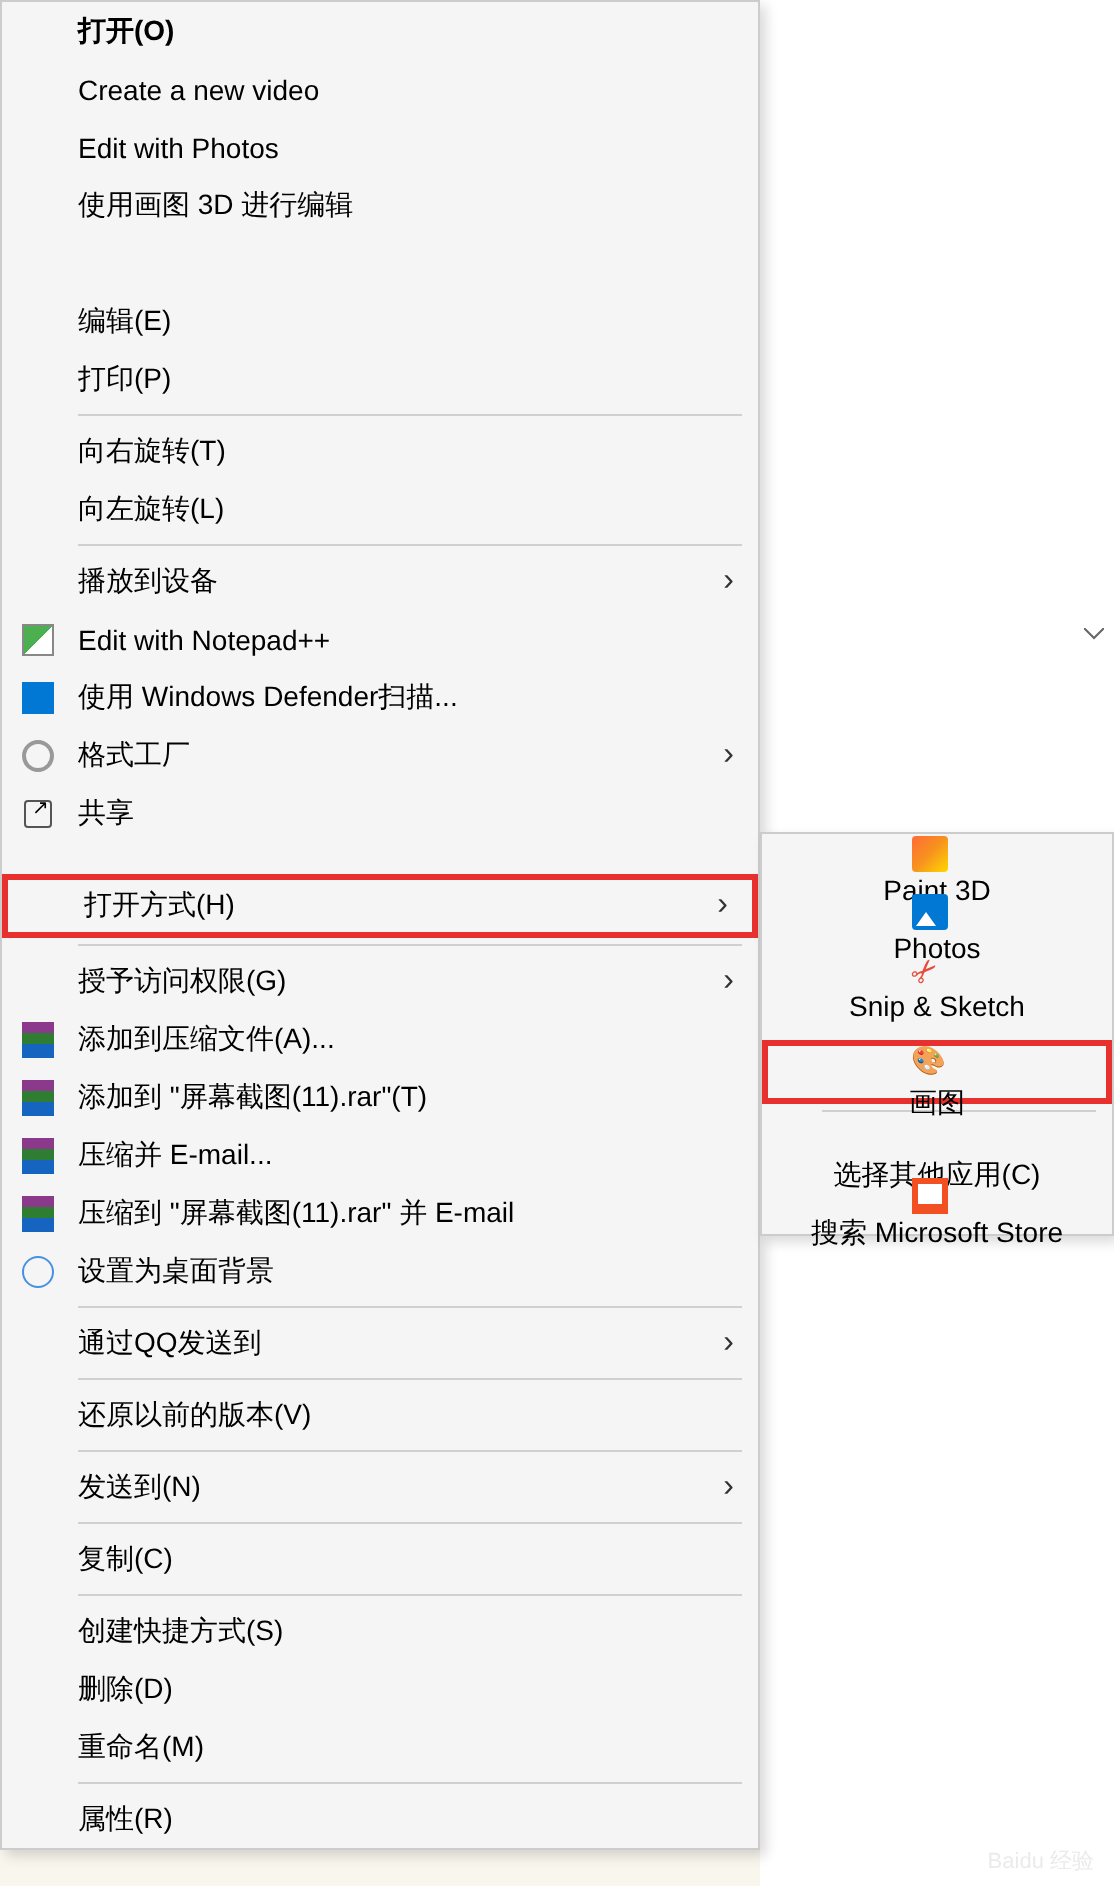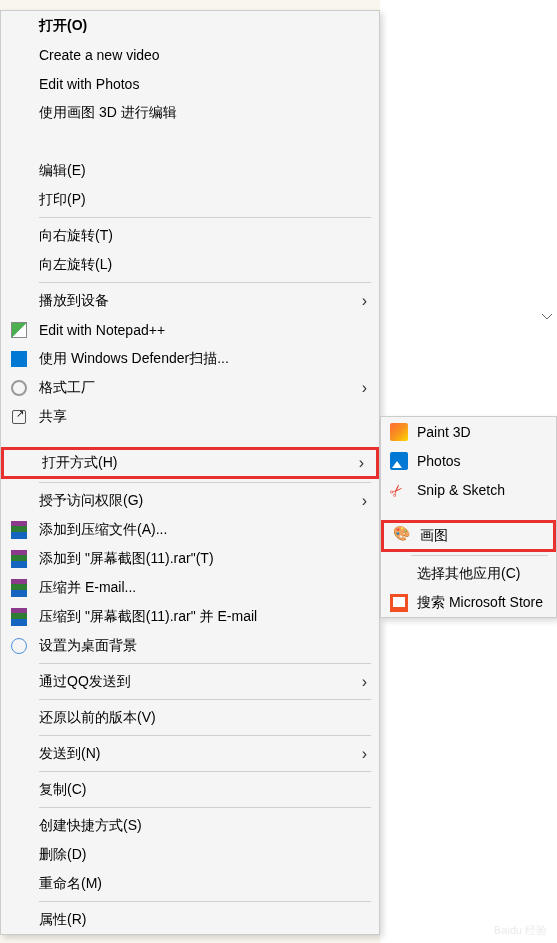--- a/index.html
+++ b/index.html
@@ -29,21 +29,21 @@
       top: 310px;
       right: 0;
       width: 20px;
       height: 14px;
       display: flex;
       align-items: center;
       justify-content: center;
     }
     .context-menu {
       position: absolute;
-      top: 10px;
+      top: 0;
       left: 0;
       width: 380px;
       background: #f5f5f5;
       border: 1px solid #ccc;
       box-shadow: 3px 3px 6px rgba(0,0,0,0.15);
     }
     .menu-item {
       display: flex;
       align-items: center;
       height: 29px;
@@ -85,20 +85,21 @@
       position: absolute;
       top: 416px;
       left: 380px;
       width: 177px;
       background: #f5f5f5;
       border: 1px solid #ccc;
       box-shadow: 3px 3px 6px rgba(0,0,0,0.15);
     }
     .submenu .menu-item {
       padding: 0 8px;
+      flex-direction: column;
     }
     .submenu .menu-icon {
       margin-right: 8px;
     }
     .submenu .menu-item.highlighted {
       border: 3px solid #e8302f;
       height: 32px;
     }
     .icon-notepad {
       width: 16px;

